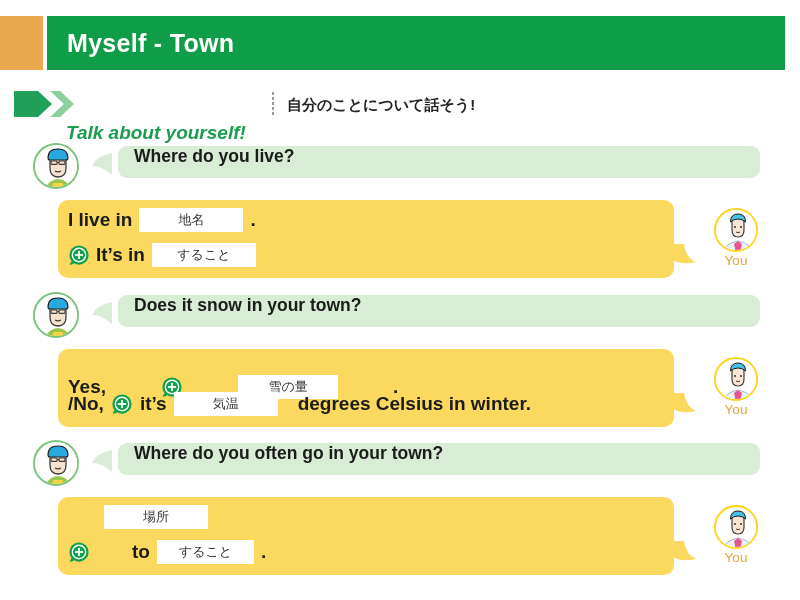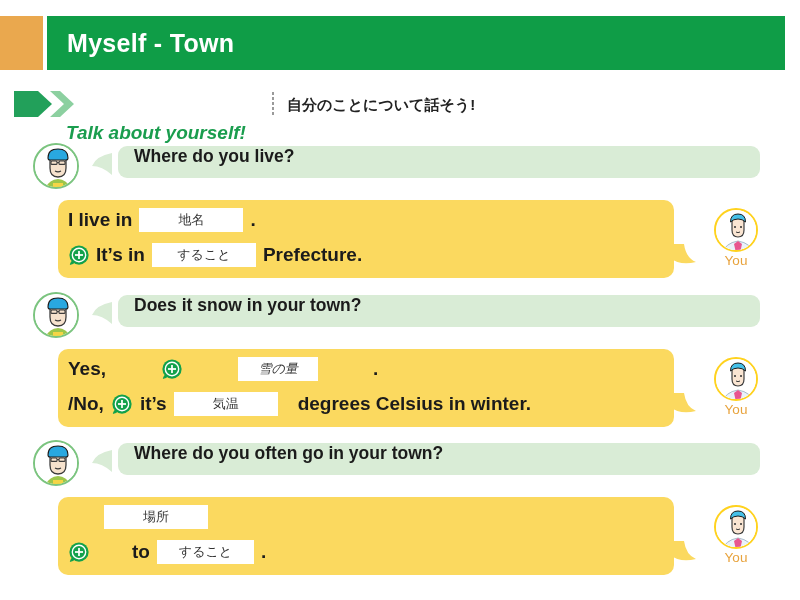--- a/index.html
+++ b/index.html
@@ -153,21 +153,20 @@
         <div class="a-line" style="top: 43px; left: 10px;">
           <span class="plus-icon" style="margin-right: 6px;"><svg viewBox="0 0 24 24" width="22" height="22">
     <path d="M5 17 q-3 4 -3 6 q3 0 6 -3 z" fill="#12a14b"></path>
     <circle cx="12" cy="12" r="10.5" fill="#12a14b"></circle>
     <circle cx="12" cy="12" r="7.3" fill="none" stroke="#ffffff" stroke-width="1.5"></circle>
     <rect x="11.05" y="7.6" width="1.9" height="8.8" fill="#fff"></rect>
     <rect x="7.6" y="11.05" width="8.8" height="1.9" fill="#fff"></rect>
   </svg></span>
           <span class="txt" style="margin-right: 7px;">It’s in</span>
           <span class="blank" style="width: 104px; margin-right: 7px;">すること</span>
-          <span class="txt" style="margin-right: 7px;">Prefecture.</span>
         </div>
       </div>
       <div class="a-tail" style="left: 670px; top: 244px;"><svg viewBox="0 0 26 26" width="26" height="26">
     <path d="M0 0 h14 q2 14 12 18 q-16 4 -26 -4 z" fill="#fbd95f"></path>
   </svg></div>
       <div class="you-wrap" style="left: 708px; top: 208px;">
         <div class="you-circle"><svg viewBox="0 0 44 44" width="44" height="44">
     <circle cx="22" cy="22" r="22" fill="#fff"></circle>
     <path d="M6 44 q3-11 16-13 q13 2 16 13 z" fill="#eaf2fa" stroke="#9fb3c4" stroke-width="0.9"></path>
     <path d="M22 31 l4 3 l-2 9 h-4 l-2 -9 z" fill="#e8568f"></path>
@@ -192,30 +191,30 @@
     <path d="M20 26 q3 1.6 6 0" stroke="#3c3c3c" stroke-width="1.2" fill="none"></path>
   </svg></div>
         <div class="q-tail" style="top: 300px;"><svg viewBox="0 0 20 26" width="20" height="26">
     <path d="M20 2 q-16 3 -20 13 q10 0 20 9 z" fill="#d9ecd6"></path>
   </svg></div>
         <div class="q-bubble" style="top: 295px; width: 642px;">
           <span class="qtext">Does it snow in your town?</span>
         </div>
       </div>
       <div class="a-box" style="top: 349px; width: 616px; height: 78px;">
-        <div class="a-line" style="top: 8px; left: 10px; gap: 48px;">
+        <div class="a-line" style="top: 26px; left: 10px; gap: 48px;">
           <span class="txt" style="margin-right: 7px;">Yes,</span>
           <span class="plus-icon" style="margin-right: 7px;"><svg viewBox="0 0 24 24" width="22" height="22">
     <path d="M5 17 q-3 4 -3 6 q3 0 6 -3 z" fill="#12a14b"></path>
     <circle cx="12" cy="12" r="10.5" fill="#12a14b"></circle>
     <circle cx="12" cy="12" r="7.3" fill="none" stroke="#ffffff" stroke-width="1.5"></circle>
     <rect x="11.05" y="7.6" width="1.9" height="8.8" fill="#fff"></rect>
     <rect x="7.6" y="11.05" width="8.8" height="1.9" fill="#fff"></rect>
   </svg></span>
-          <span class="blank" style="width: 80px; margin-right: 7px; font-style: italic;">雪の量</span>
+          <span class="blank" style="width: 100px; margin-right: 7px;">雪の量</span>
           <span class="txt" style="margin-right: 7px;">.</span>
         </div>
         <div class="a-line" style="top: 43px; left: 10px;">
           <span class="txt" style="margin-right: 7px;">/No,</span>
           <span class="plus-icon" style="margin-right: 7px;"><svg viewBox="0 0 24 24" width="22" height="22">
     <path d="M5 17 q-3 4 -3 6 q3 0 6 -3 z" fill="#12a14b"></path>
     <circle cx="12" cy="12" r="10.5" fill="#12a14b"></circle>
     <circle cx="12" cy="12" r="7.3" fill="none" stroke="#ffffff" stroke-width="1.5"></circle>
     <rect x="11.05" y="7.6" width="1.9" height="8.8" fill="#fff"></rect>
     <rect x="7.6" y="11.05" width="8.8" height="1.9" fill="#fff"></rect>

